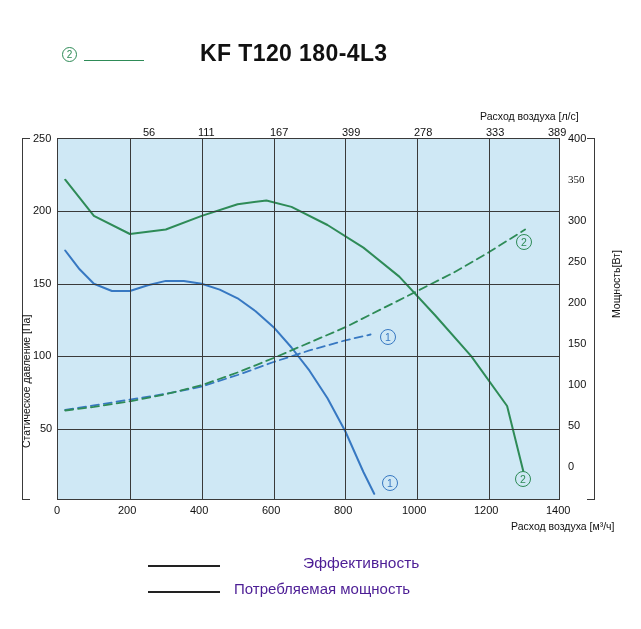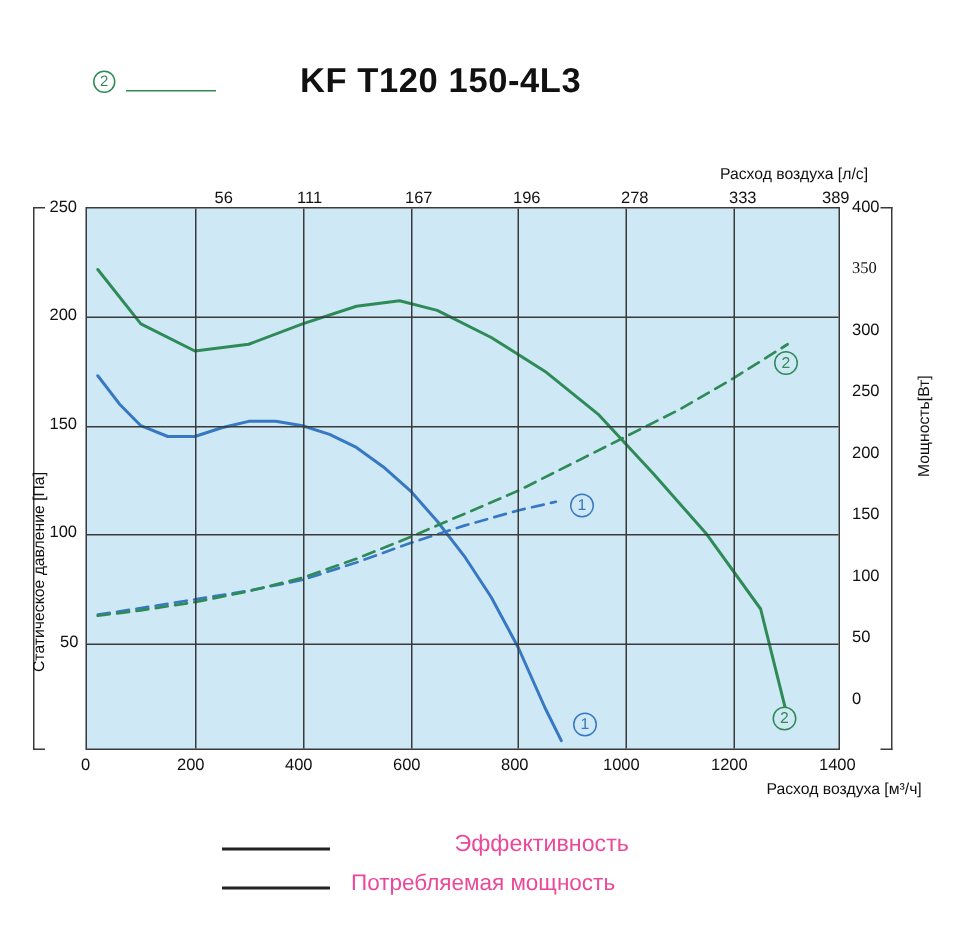--- a/index.html
+++ b/index.html
@@ -147,21 +147,21 @@
     top: 11px;
     width: 72px;
     height: 0;
     border-top: 2px solid #222;
   }
   .legend-label {
     position: absolute;
     left: 86px;
     top: 0;
     font-size: 15.5px;
-    color: #ec4899;
+    color: #4c1d95;
     white-space: nowrap;
   }
   .legend-label.small {
     font-size: 15px;
   }
   .marker-blue {
     position: absolute;
     width: 16px;
     height: 16px;
     border: 1.3px solid #3778c2;
@@ -191,31 +191,31 @@
 </head>
 <body>
 
 <div class="page">
 
   <div class="header">
     <div class="curve-marker-head">
       <span class="marker-circle">2</span>
       <span class="head-line"></span>
     </div>
-    <div class="title">KF T120 150-4L3</div>
+    <div class="title">KF T120 180-4L3</div>
   </div>
 
   <div class="chart-wrap">
 
     <div class="axis-title" style="left:480px; top:10px;">Расход воздуха [л/с]</div>
 
     <div class="tick-label" style="left:126px; top:26px;padding-left:17px;">56</div>
     <div class="tick-label" style="left:198px; top:26px;">111</div>
     <div class="tick-label" style="left:270px; top:26px;">167</div>
-    <div class="tick-label" style="left:342px; top:26px;">196</div>
+    <div class="tick-label" style="left:342px; top:26px;">399</div>
     <div class="tick-label" style="left:414px; top:26px;">278</div>
     <div class="tick-label" style="left:486px; top:26px;">333</div>
     <div class="tick-label" style="left:548px; top:26px;">389</div>
 
     <div class="bracket left" style="left:22px; top:38px; width:8px; height:362px;"></div>
     <div class="axis-title vertical-left" style="left:20px; top:348px;">Статическое давление [Па]</div>
 
     <div class="bracket right" style="left:587px; top:38px; width:8px; height:362px;"></div>
     <div class="axis-title vertical-right" style="left:610px; top:218px;">Мощность[Вт]</div>
 

